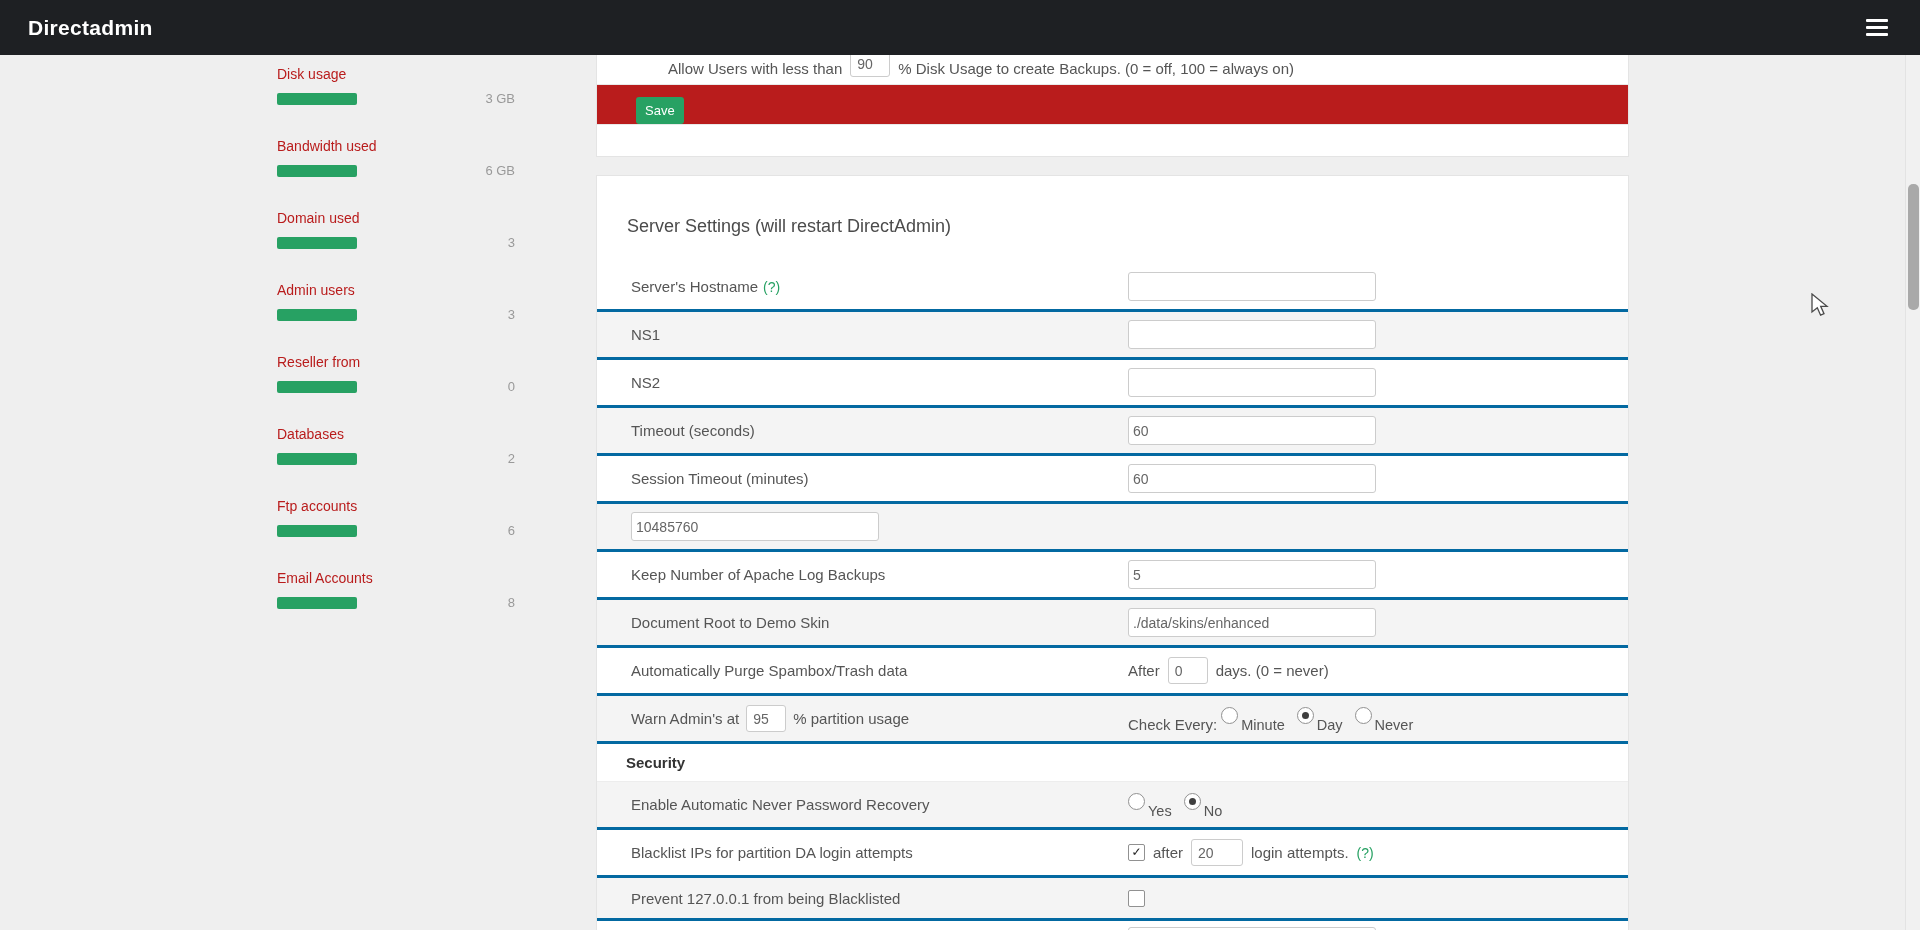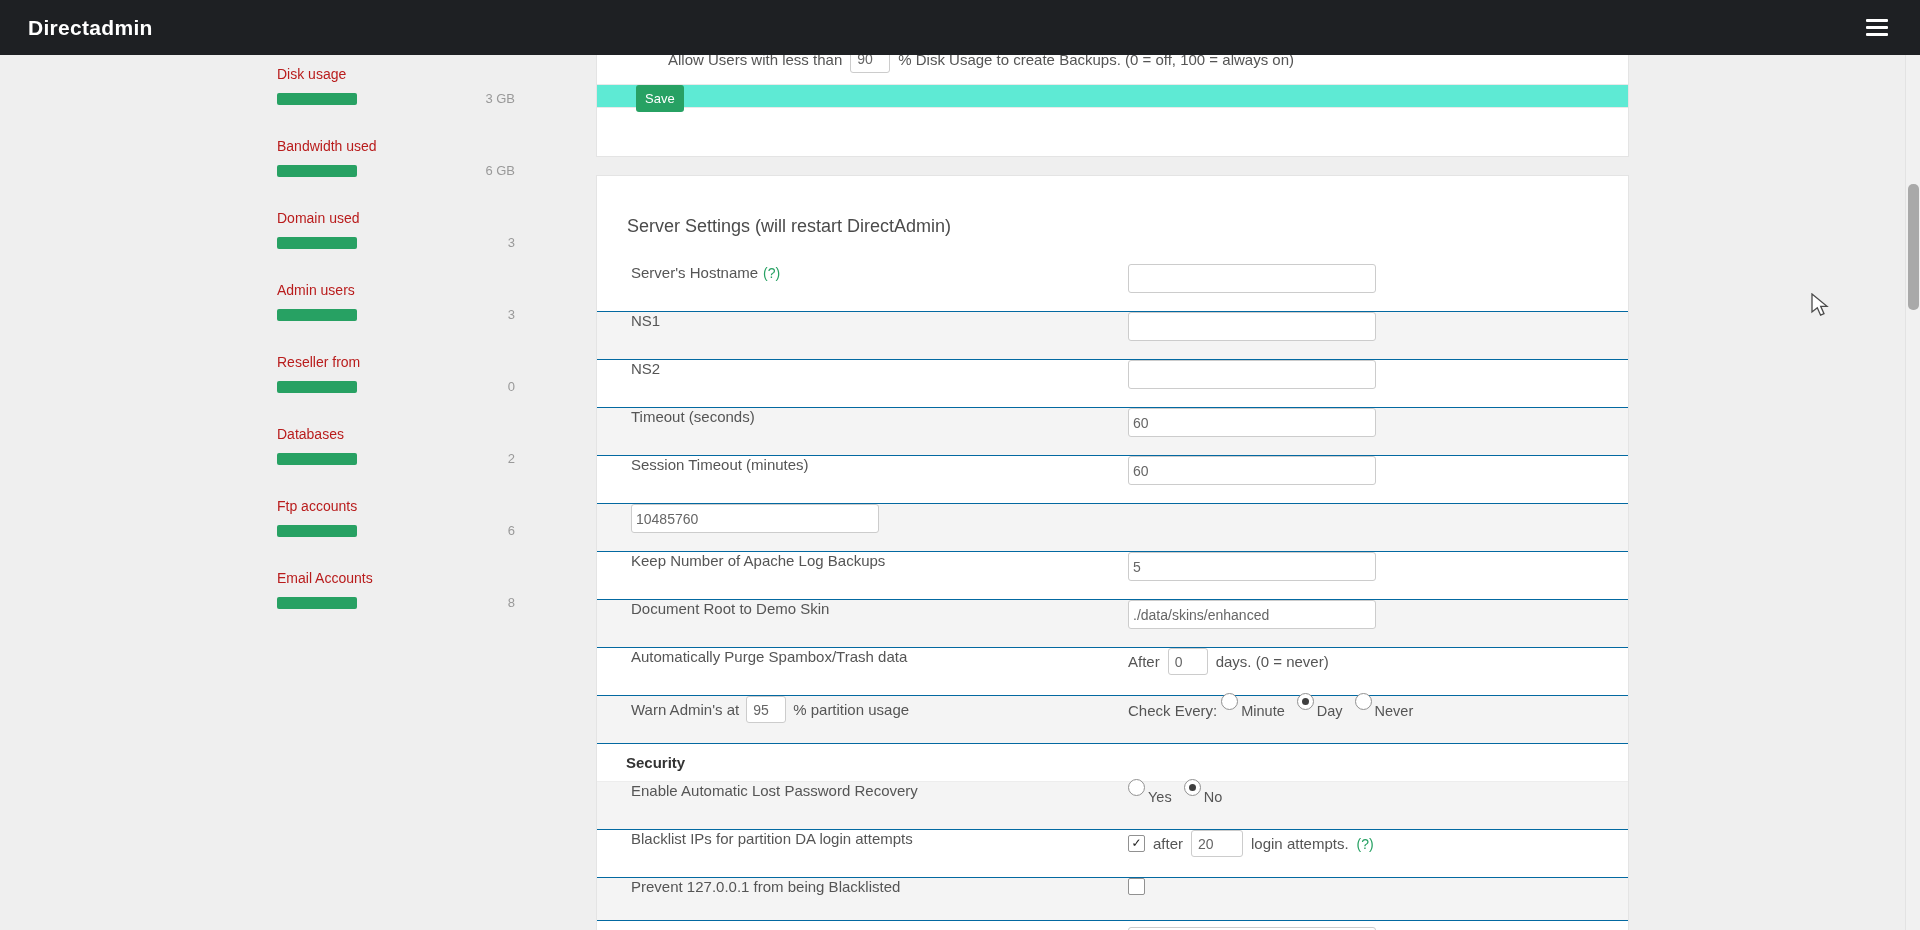--- a/index.html
+++ b/index.html
@@ -23,31 +23,31 @@
   .stat{margin-bottom:32px}
   .stat-label{font-size:14px;color:#b91c1c;line-height:17px}
   .stat-bar-row{display:flex;align-items:center;justify-content:space-between;margin-top:8px}
   .bar{width:80px;height:12px;background:#27a163;border-radius:2px}
   .stat-value{font-size:13px;color:#999}
   
   .card{position:absolute;left:596px;width:1033px;background:#fff;border:1px solid #e4e4e4;box-sizing:border-box}
   #card1{top:-40px;height:197px}
   #card2{top:175px;height:800px}
   
-  .allow-row{position:absolute;left:0;top:80px;width:100%;height:36px;display:flex;align-items:center;
+  .allow-row{position:absolute;left:0;top:80px;width:100%;height:36px;display:flex;align-items:flex-end;
     padding-left:71px;box-sizing:border-box;font-size:15px;color:#555}
   .allow-row .small-input{margin:0 8px}
-  .save-strip{position:absolute;left:0;top:123px;width:100%;height:24px;background:#5eead4;
+  .save-strip{position:absolute;left:0;top:123px;width:100%;height:41px;background:#b91c1c;
     border-top:1px solid #e9e9e9;border-bottom:1px solid #e9e9e9;
-    display:flex;align-items:flex-start;padding-left:39px;box-sizing:border-box}
+    display:flex;align-items:flex-end;padding-left:39px;box-sizing:border-box}
   .save-btn{background:#27a163;color:#fff;border:none;border-radius:3px;padding:6px 9px;font-size:13px;cursor:pointer;font-family:inherit}
   
   .card-title{height:88px;box-sizing:border-box;padding:40px 8px 0 30px;font-size:18px;color:#4b4b4b;font-weight:400}
-  .form-row{height:48px;box-sizing:border-box;display:flex;align-items:flex-start;padding-left:34px;
-    font-size:15px;color:#555;border-bottom:1px solid #0369a1;background:#fff}
+  .form-row{height:48px;box-sizing:border-box;display:flex;align-items:center;padding-left:34px;
+    font-size:15px;color:#555;border-bottom:3px solid #0369a1;background:#fff}
   .form-row.alt{background:#f4f4f4}
   .form-row.short{height:43px}
   .form-row.partial{height:48px;border-bottom:none;align-items:flex-start}
   .row-label{width:497px;flex:none;display:flex;align-items:center;padding-right:16px;box-sizing:border-box}
   .row-label .help{margin-left:5px}
   .row-value{flex:1;display:flex;align-items:center}
   .row-value > *{margin-right:8px}
   .section-row{height:38px;box-sizing:border-box;display:flex;align-items:center;padding-left:29px;
     font-size:15px;font-weight:bold;color:#333;border-bottom:1px solid #ededed;background:#fff}
   
@@ -279,21 +279,21 @@
         <span class="opt-label">Never</span>
       </span>
     </div>
   </div>
 
   <div class="section-row">
     <span>Security</span>
   </div>
 
   <div class="form-row alt">
-    <div class="row-label">Enable Automatic Lost Password Recovery</div>
+    <div class="row-label">Enable Automatic Never Password Recovery</div>
     <div class="row-value">
       <span class="opt">
         <span class="radio"></span>
         <span class="opt-label">Yes</span>
       </span>
       <span class="opt">
         <span class="radio on"></span>
         <span class="opt-label">No</span>
       </span>
     </div>

